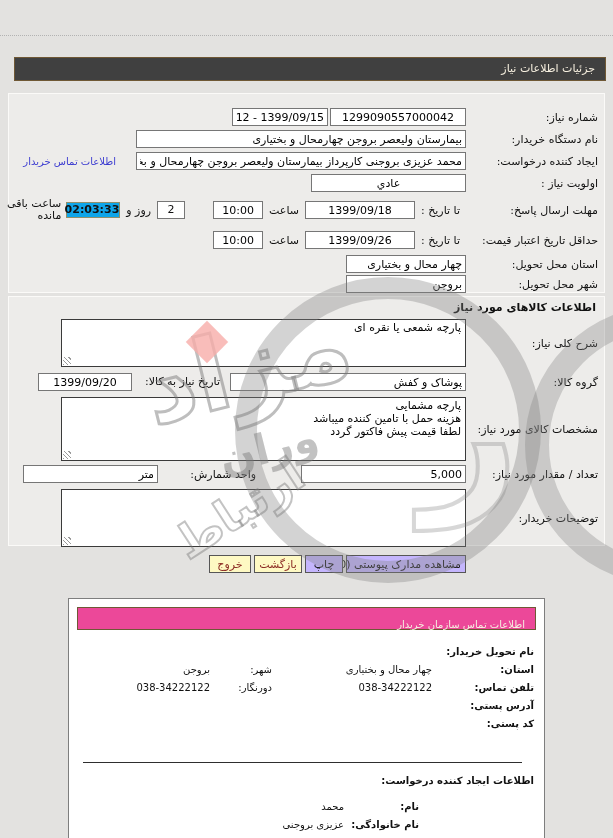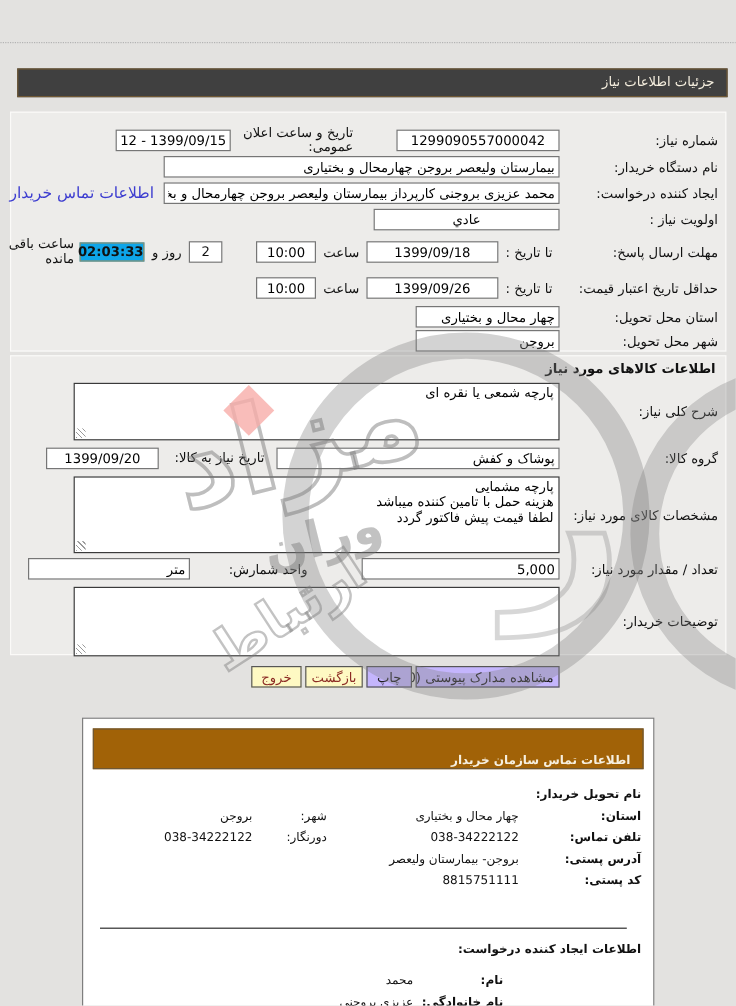--- a/index.html
+++ b/index.html
@@ -33,21 +33,21 @@
     font:11px "DejaVu Sans", sans-serif; padding:0 3px; direction:rtl;
   }
   .center { text-align:center; }
   .boxlike {
     height:18px; border:1px solid #767676; background:#fff;
     line-height:16px; text-align:center;
   }
 
   .r22 { height:22px; } .r34 { height:32px; } .r30 { height:28px; } .r20 { height:20px; }
 
-  .link { color:#3c3cd0; text-decoration:none; font-size:13px; margin-right:8px; white-space:nowrap; }
+  .link { color:#3c3cd0; text-decoration:none; font-size:10px; margin-right:20px; white-space:nowrap; }
 
   .announce-lbl { width:100px; line-height:12px; margin-right:36px; flex:none; }
   .small-gap { margin:0 6px; white-space:nowrap; }
 
   .countdown {
     width:54px; height:16px; background:#0ea5e9; border:1px solid #8f8f6b;
     text-align:center; line-height:14px; font-weight:bold; flex:none;
   }
   .remain { width:64px; line-height:12px; margin-right:5px; flex:none; }
 
@@ -68,22 +68,22 @@
     padding:0 4px; line-height:15px; cursor:pointer; white-space:nowrap;
   }
   .btn.green { background:#c4b5fd; color:#1e1e1e; }
   .btn.pink  { background:#fef9c3; color:#8c2b24; }
   .w120{width:120px;} .w38{width:38px;} .w48{width:48px;} .w42{width:42px;}
 
   #contact-panel {
     position:absolute; left:68px; top:598px; width:477px; height:260px;
     background:#fff; border:1px solid #7e7e7e; font-size:10px;
   }
-  .cp-titlebar { margin:8px; height:23px; background:#a16207; border:1px solid #6f5835;
-    color:#f6efdf; font-weight:bold; font-size:10px; line-height:21px; padding:16px 10px; }
+  .cp-titlebar { margin:8px; height:23px; background:#ec4899; border:1px solid #6f5835;
+    color:#f6efdf; font-weight:normal; font-size:10px; line-height:21px; padding:6px 10px; }
   .cp-row { display:flex; align-items:center; padding:0 10px; height:17px; margin-bottom:1px; }
   .cp-lbl  { font-weight:bold; width:102px; flex:none; }
   .cp-val  { width:160px; flex:none; }
   .cp-lbl2 { font-weight:normal; width:62px; flex:none; }
   .cp-val2 { flex:1; }
   .cp-hr { border:none; border-top:1px solid #2e2e2e; margin:30px 22px 12px 14px; }
   .cp-section-title { font-weight:bold; padding:0 10px; margin-bottom:12px; }
   .cr-row { display:flex; align-items:center; padding-right:125px; height:16px; margin-bottom:2px; }
   .cr-lbl { font-weight:bold; width:75px; flex:none; }
 
@@ -95,21 +95,20 @@
 <div class="top-strip"></div>
 
 <div class="titlebar">جزئیات اطلاعات نیاز</div>
 
 <div class="panel" id="panel-form">
 
   <div class="row r22">
     <div class="lbl">شماره نیاز:</div>
     <div class="content">
       <input class="inp center" style="width: 136px;" readonly="" value="1299090557000042">
-      <div class="announce-lbl">تاریخ و ساعت اعلان عمومی:</div>
       <input class="inp center" style="width: 96px; margin-right: 2px;" readonly="" value="1399/09/15 - 16:12">
     </div>
   </div>
 
   <div class="row r22">
     <div class="lbl">نام دستگاه خریدار:</div>
     <div class="content">
       <input class="inp" style="width: 330px;" readonly="" value="بیمارستان ولیعصر بروجن چهارمحال و بختیاری">
     </div>
   </div>
@@ -247,26 +246,24 @@
 
   <div class="cp-row">
     <div class="cp-lbl">تلفن تماس:</div>
     <div class="cp-val">038-34222122</div>
     <div class="cp-lbl2">دورنگار:</div>
     <div class="cp-val2">038-34222122</div>
   </div>
 
   <div class="cp-row">
     <div class="cp-lbl">آدرس پستی:</div>
-    <div class="cp-val2">بروجن- بیمارستان ولیعصر</div>
   </div>
 
   <div class="cp-row">
     <div class="cp-lbl">کد پستی:</div>
-    <div class="cp-val2">8815751111</div>
   </div>
 
   <hr class="cp-hr">
 
   <div class="cp-section-title">اطلاعات ایجاد کننده درخواست:</div>
 
   <div class="cr-row">
     <div class="cr-lbl">نام:</div>
     <div>محمد</div>
   </div>

